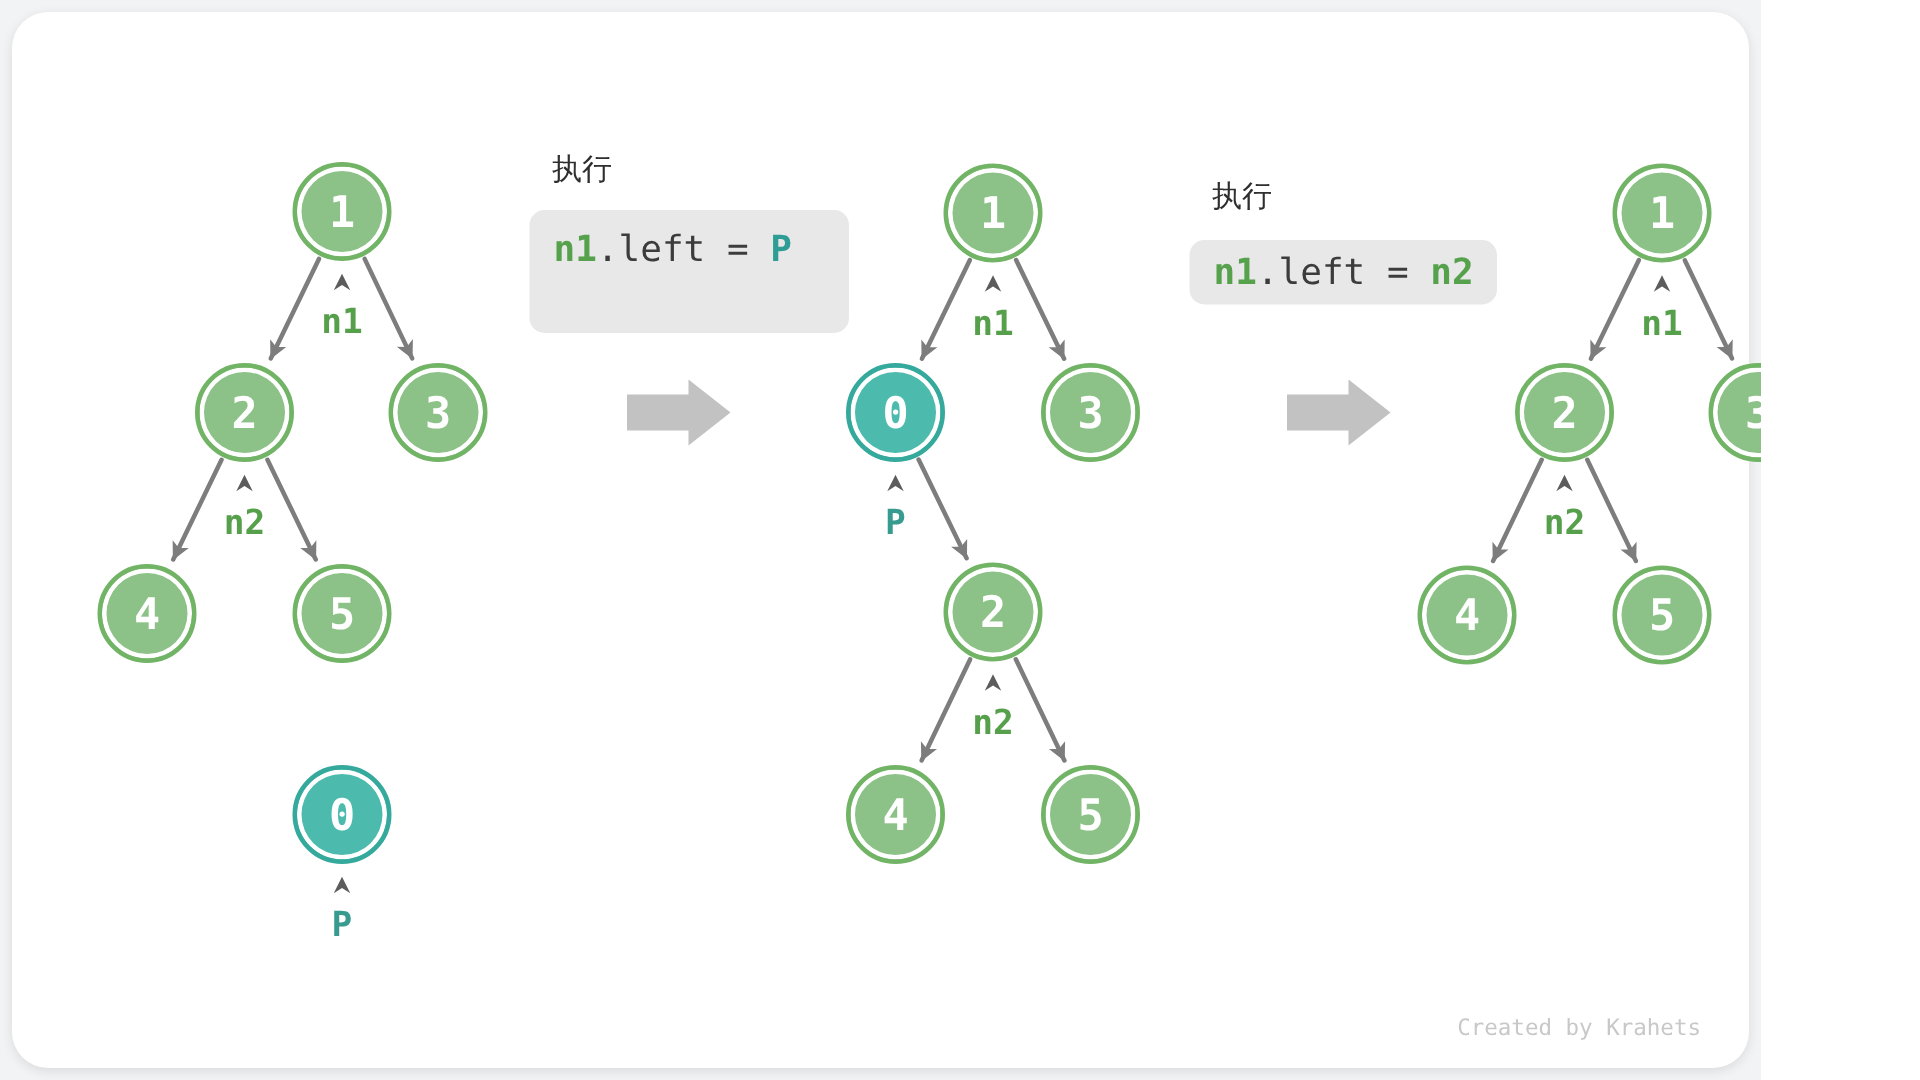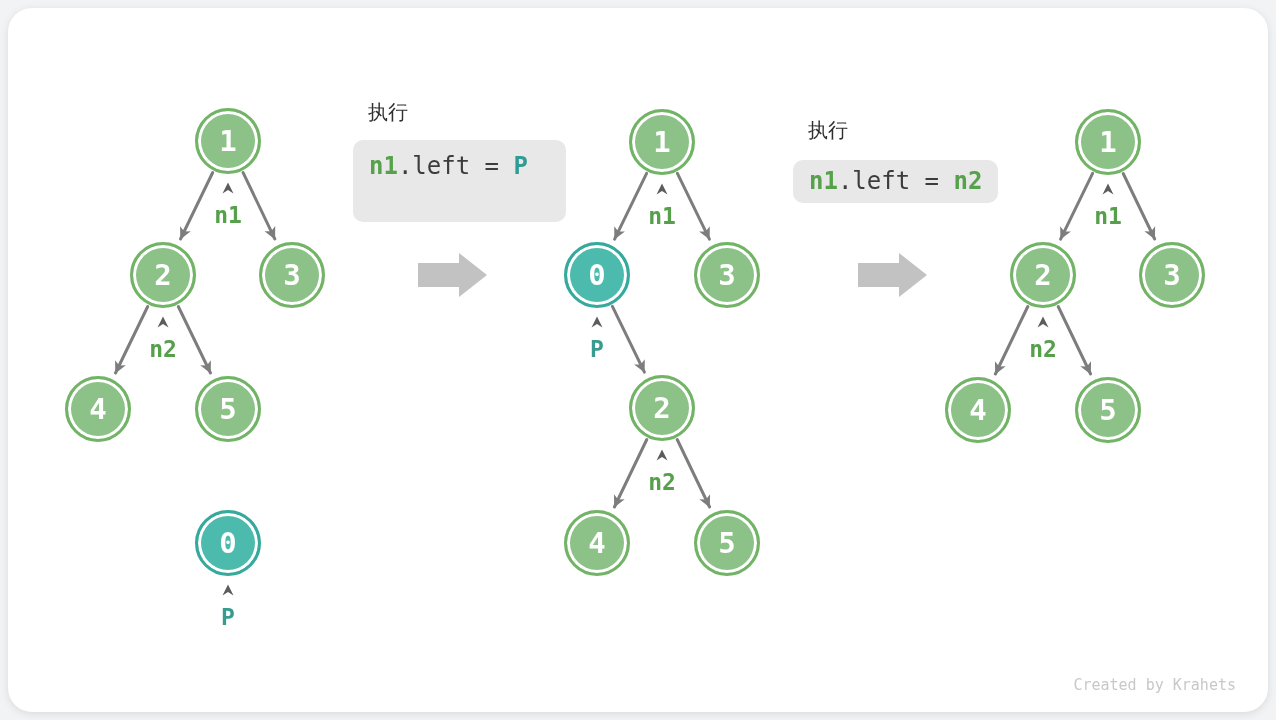--- a/index.html
+++ b/index.html
@@ -6,21 +6,21 @@
     --canvas-bg:#f2f3f4; --card-bg:#ffffff;
     --green-fill:#8cc287; --green-border:#72b465;
     --teal-fill:#4cbbae;  --teal-border:#35a99c;
     --node-text:#ffffff;  --edge:#7d7d7d; --caret:#5c5c5c;
     --label-green:#56a04b; --label-teal:#379b8f;
     --code-plain:#3c3c3c; --code-green:#56a14c; --code-teal:#2d9d95;
     --code-bg:#e8e8e8; --heading-text:#2f2f2f;
     --big-arrow:#c2c2c2; --watermark:#c8c8c8;
   }
   html,body{margin:0;padding:0;}
-  #stage{position:relative;width:1276px;height:720px;background:var(--canvas-bg);
+  #stage{position:relative;width:1174px;height:720px;background:var(--canvas-bg);
          overflow:hidden;font-family:"DejaVu Sans",sans-serif;}
   #card{position:absolute;left:8px;top:8px;right:8px;bottom:8px;background:var(--card-bg);
         border-radius:24px;box-shadow:0 2px 8px rgba(0,0,0,.10);}
   #overlay{position:absolute;left:0;top:0;width:1280px;height:720px;}
   .edge{stroke:var(--edge);stroke-width:3;stroke-linecap:round;}
   #arrowhead path{fill:var(--edge);}
   .big-arrow{fill:var(--big-arrow);}
   .node{position:absolute;width:60px;height:60px;border-radius:50%;border:3px solid;
         display:flex;align-items:center;justify-content:center;
         font-family:"DejaVu Sans Mono",monospace;font-weight:bold;font-size:29px;

